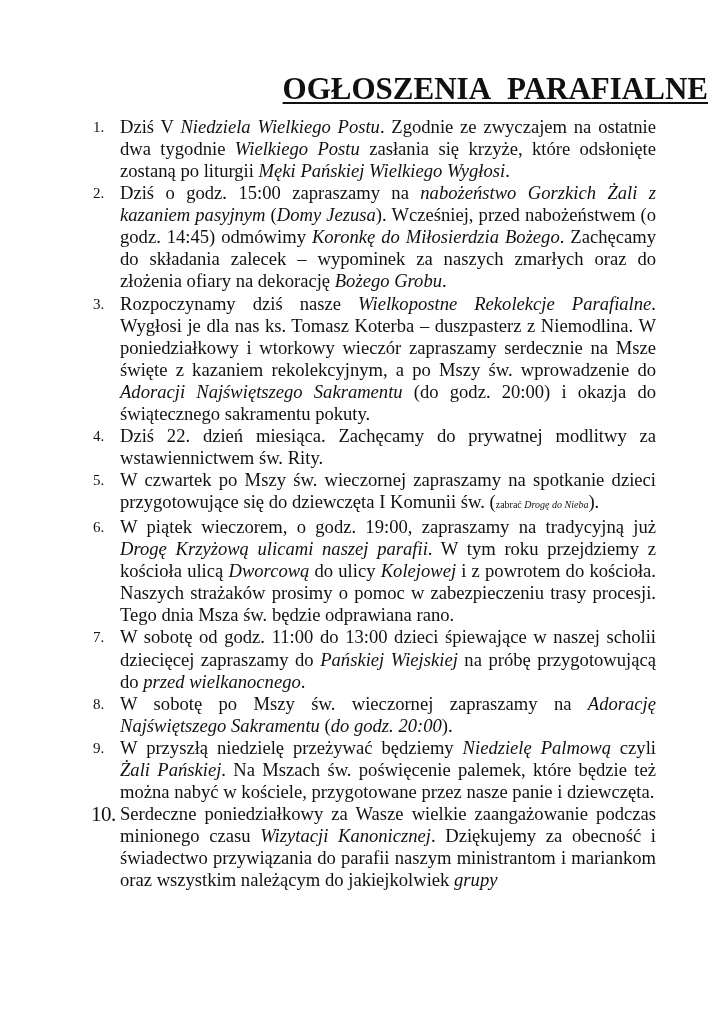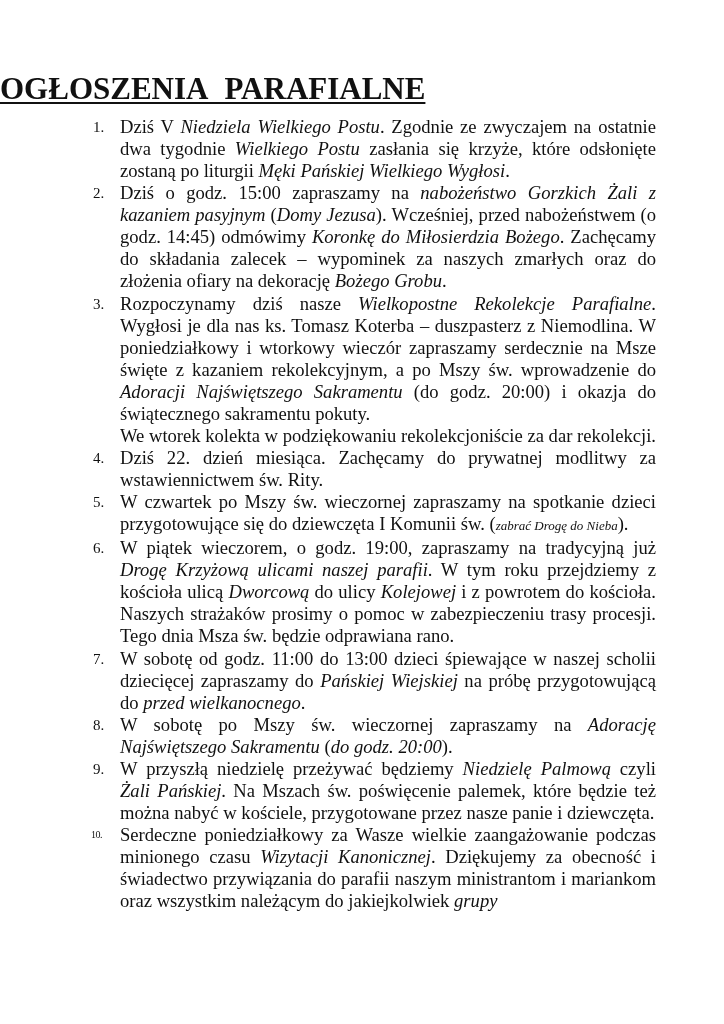--- a/index.html
+++ b/index.html
@@ -1,24 +1,24 @@
 <!DOCTYPE html>
 <html><head>
 <meta charset="utf-8">
 <style>
   html, body { margin:0; padding:0; background:#ffffff; }
   body { width:724px; height:1024px; position:relative; overflow:hidden; font-family:"Liberation Serif", "DejaVu Serif", serif; color:#111; }
-  .title { position:absolute; left:0; top:72px; width:708px; text-align:left; font-weight:bold; font-size:31px; line-height:34px; }
+  .title { position:absolute; left:0; top:72px; width:708px; text-align:right; font-weight:bold; font-size:31px; line-height:34px; }
   .title span { text-decoration:underline; text-decoration-thickness:2px; text-underline-offset:3px; word-spacing:10px; }
   ol.list { position:absolute; left:93px; top:116px; width:563px; margin:0; padding:0; list-style:none; font-size:18.6px; line-height:22.06px; }
   ol.list li { position:relative; padding-left:27px; text-align:justify; }
   ol.list li .num { position:absolute; left:0; top:0; font-size:15px; }
-  ol.list li .num.wide { left:-2px; font-size:10px; letter-spacing:-0.5px; }
+  ol.list li .num.wide { left:-2px; font-size:21px; letter-spacing:-0.5px; }
   .p { display:block; text-align:justify; }
-  .small { font-size:13px;font-style:italic; }
+  .small { font-size:10px; }
   i { font-style:italic; }
   b { font-weight:normal; }
 </style>
 </head>
 <body>
 
 <div class="title">
   <span>OGŁOSZENIA PARAFIALNE</span>
 </div>
 
@@ -27,21 +27,20 @@
       <span class="num">1.</span>
       <span class="p"><span>Dziś V </span><i>Niedziela Wielkiego Postu</i><span>. Zgodnie ze zwyczajem na ostatnie dwa tygodnie </span><i>Wielkiego Postu</i><span> zasłania się krzyże, które odsłonięte zostaną po liturgii </span><i>Męki Pańskiej Wielkiego Wygłosi</i><span>.</span></span>
     </li>
     <li>
       <span class="num">2.</span>
       <span class="p"><span>Dziś o godz. 15:00 zapraszamy na </span><i>nabożeństwo Gorzkich Żali z kazaniem pasyjnym</i><span> (</span><i>Domy Jezusa</i><span>). Wcześniej, przed nabożeństwem (o godz. 14:45) odmówimy </span><i>Koronkę do Miłosierdzia Bożego</i><span>. Zachęcamy do składania zalecek – wypominek za naszych zmarłych oraz do złożenia ofiary na dekorację </span><i>Bożego Grobu</i><span>.</span></span>
     </li>
     <li>
       <span class="num">3.</span>
       <span class="p"><span>Rozpoczynamy dziś nasze </span><b style="font-style: italic;">Wielkopostne Rekolekcje Parafialne</b><span>. Wygłosi je dla nas ks. Tomasz Koterba – duszpasterz z Niemodlina. W poniedziałkowy i wtorkowy wieczór zapraszamy serdecznie na Msze święte z kazaniem rekolekcyjnym, a po Mszy św. wprowadzenie do </span><i>Adoracji Najświętszego Sakramentu</i><span> (do godz. 20:00) i okazja do świątecznego sakramentu pokuty.</span></span>
-      <span class="p">We wtorek kolekta w podziękowaniu rekolekcjoniście za dar rekolekcji.</span>
     </li>
     <li>
       <span class="num">4.</span>
       <span class="p"><span>Dziś 22. dzień miesiąca. Zachęcamy do prywatnej modlitwy za wstawiennictwem św. Rity.</span></span>
     </li>
     <li>
       <span class="num">5.</span>
       <span class="p"><span>W czwartek po Mszy św. wieczornej zapraszamy na spotkanie dzieci przygotowujące się do dziewczęta I Komunii św. (</span><span class="small">zabrać </span><i class="small">Drogę do Nieba</i><span>).</span></span>
     </li>
     <li>

